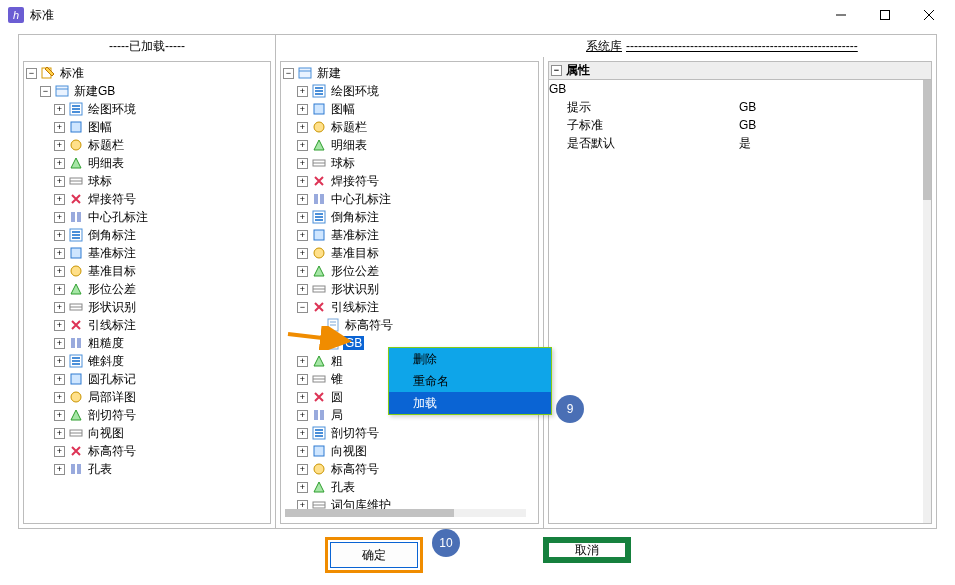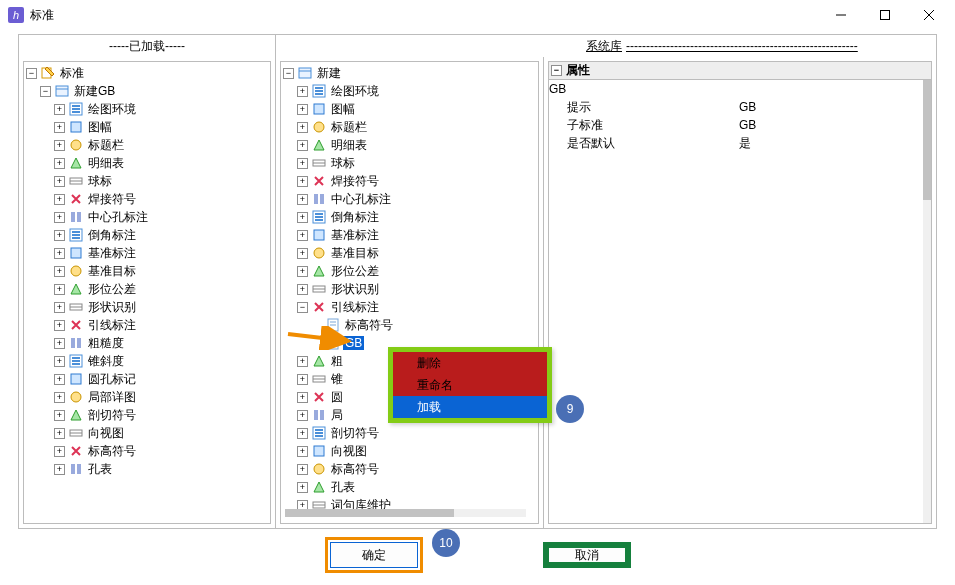--- a/index.html
+++ b/index.html
@@ -41,31 +41,31 @@
 .prop-row { display: flex; height: 18px; align-items: center; }
 .prop-key { width: 190px; padding-left: 18px; }
 .prop-val { flex: 1; }
 
 .scroll-track { position: absolute; right: 0; top: 18px; bottom: 0; width: 8px; background: #f0f0f0; }
 .scroll-thumb { position: absolute; left: 0; right: 0; top: 0; height: 120px; background: #c2c2c2; }
 
 .horiz-scroll { position: absolute; left: 4px; right: 12px; bottom: 6px; height: 8px; background: #f0f0f0; }
 .horiz-thumb { position: absolute; left: 0; top: 0; bottom: 0; width: 70%; background: #c2c2c2; }
 
-.ctx-menu { position: absolute; left: 388px; top: 347px; width: 164px; background: #b91c1c; border: 5px solid #84cc16; box-shadow: 2px 2px 4px rgba(0,0,0,.18); z-index: 50; }
+.ctx-menu { position: absolute; left: 388px; top: 347px; width: 164px; background: #0ea5e9; border: 1px solid #84cc16; box-shadow: 2px 2px 4px rgba(0,0,0,.18); z-index: 50; }
 .ctx-item { height: 22px; display: flex; align-items: center; padding-left: 24px; }
 .ctx-active { background: #0a64d4; color: #fff; }
 
 .badge { position: absolute; width: 28px; height: 28px; border-radius: 50%; background: #4a6fb5; color: #fff; display: flex; align-items: center; justify-content: center; font-size: 16px; font-weight: 500; z-index: 60; }
 .badge-9 { left: 556px; top: 395px; }
 .badge-10 { left: 432px; top: 529px; }
 
 .arrow { position: absolute; left: 286px; top: 326px; z-index: 40; }
 
-.buttons { position: absolute; left: 1px; right: 0; bottom: 12px; display: flex; justify-content: center; gap: 120px; align-items: center; }
+.buttons { position: absolute; left: 1px; right: 0; bottom: 12px; display: flex; justify-content: center; gap: 120px; }
 .btn { width: 88px; height: 26px; border: 6px solid #15803d; background: #fdfdfd; display: flex; align-items: center; justify-content: center; cursor: pointer; }
 .btn-ok-wrap { padding: 2px; border: 3px solid #f08c00; }
 .btn-ok-wrap .btn { border: 1px solid #0a64d4; }
 
 </style>
 </head>
 <body>
 
 <div class="titlebar">
   <div class="app-icon">h</div>

